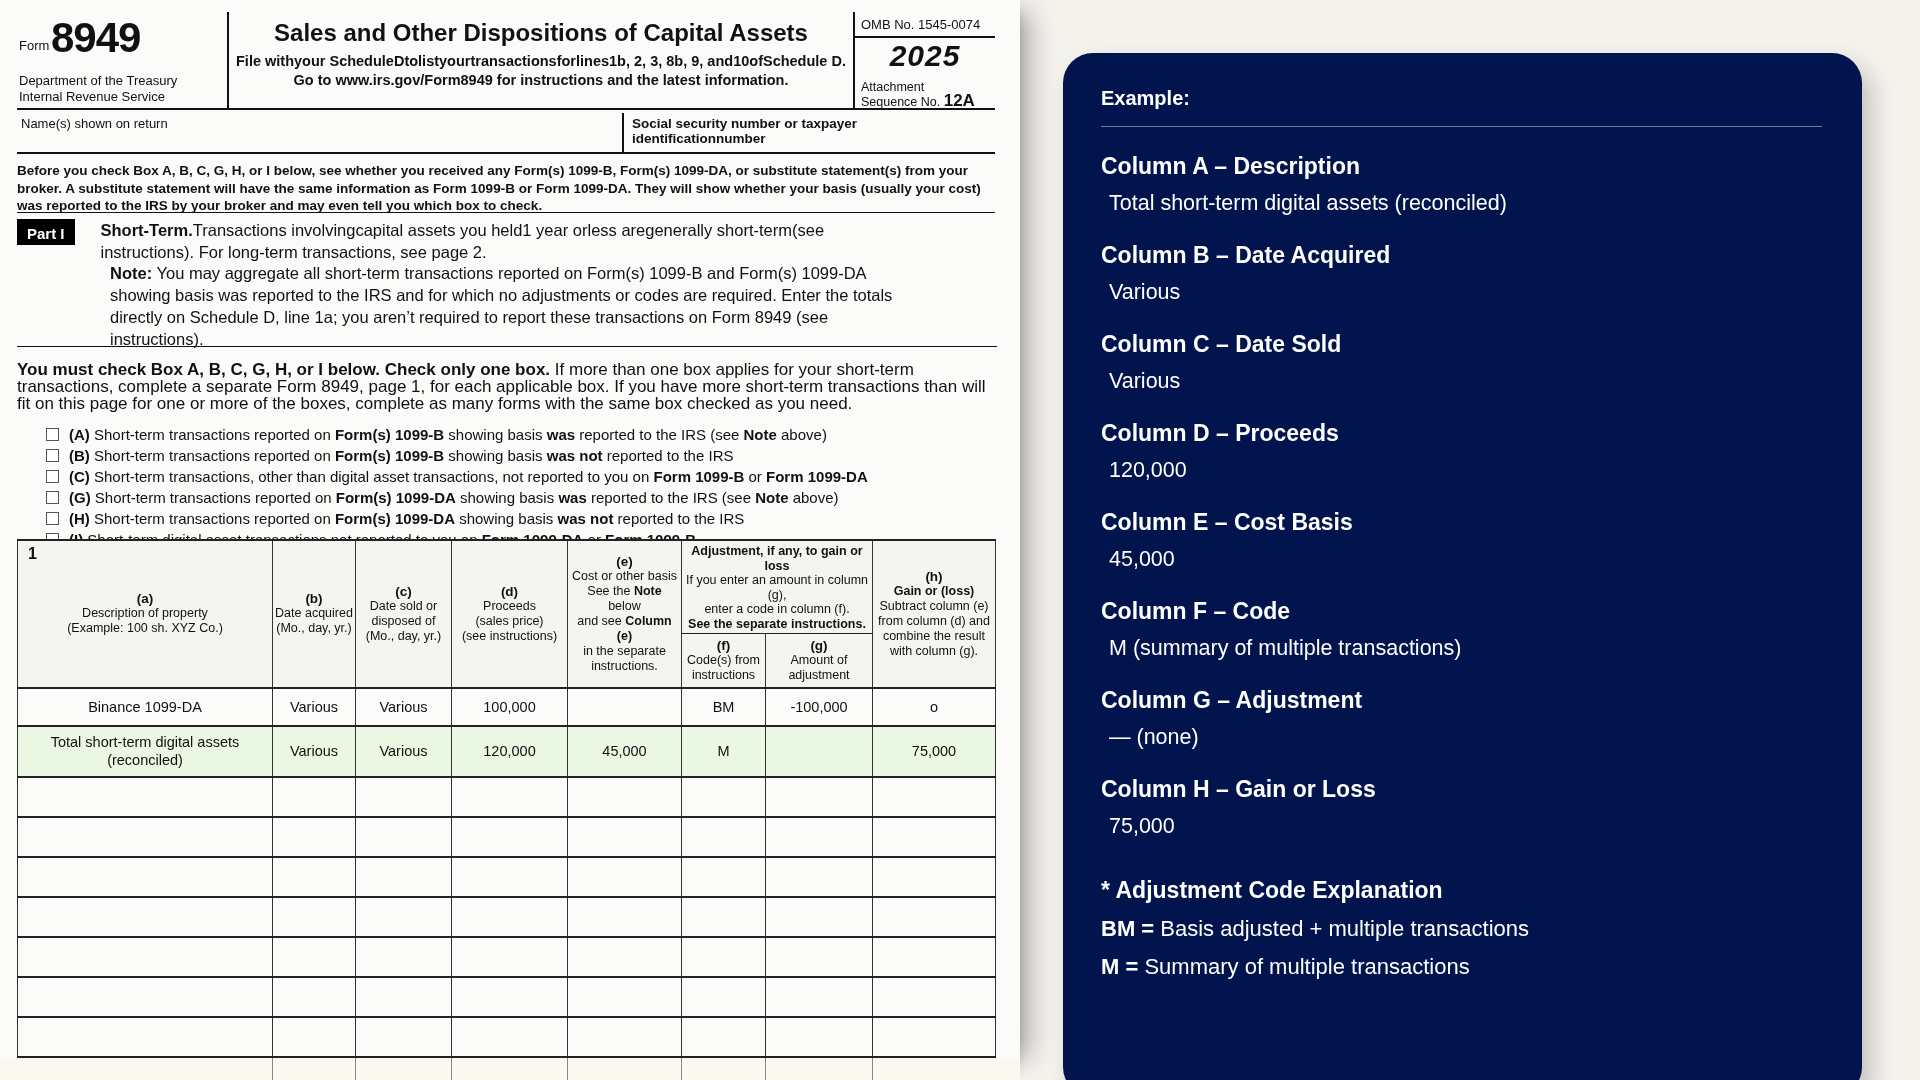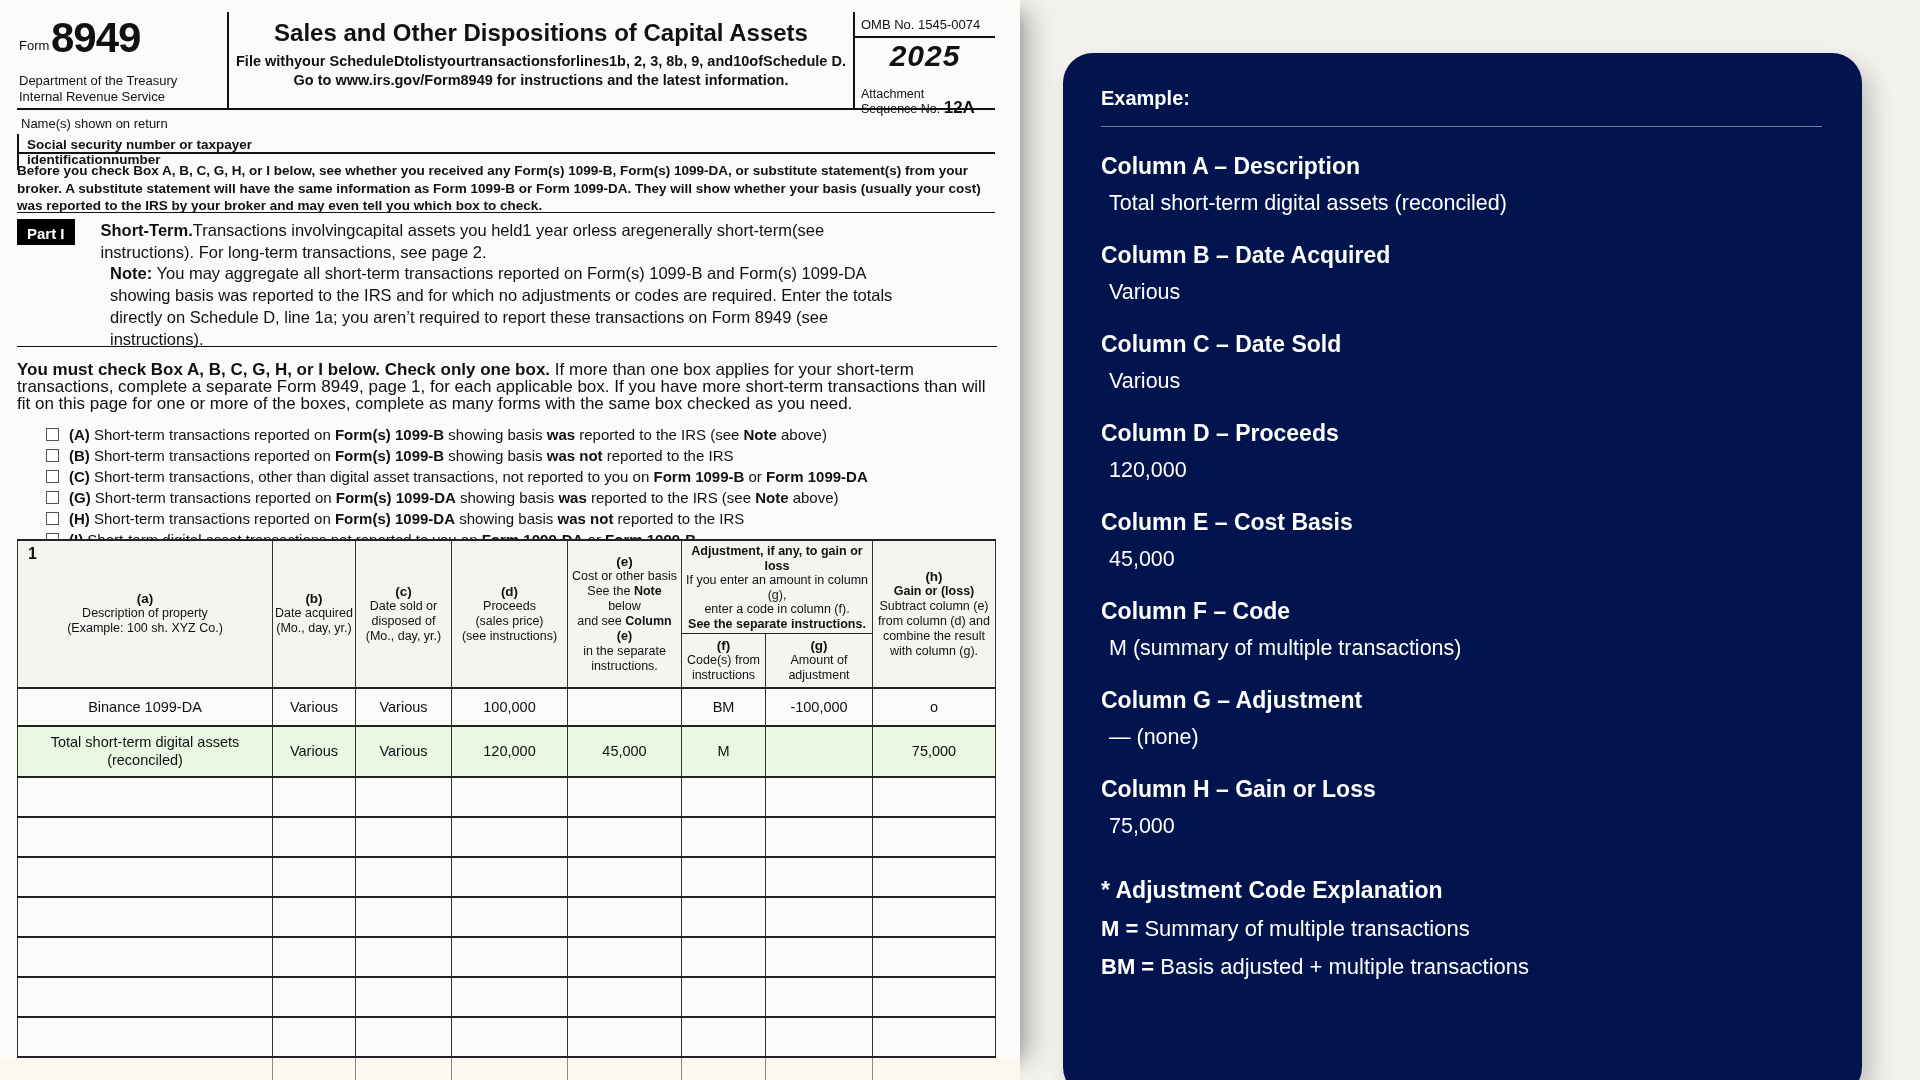--- a/index.html
+++ b/index.html
@@ -21,25 +21,25 @@
   .form-word { position:absolute; left:2px; top:26px; font-size:13px; }
   .form-number { position:absolute; left:34px; top:2px; font-size:42px; font-weight:bold; letter-spacing:-1px; }
   .dept { position:absolute; left:2px; bottom:3px; font-size:13px; line-height:16px; }
   .fh-center { flex:1; border-left:2px solid #111; border-right:2px solid #111;
                text-align:center; padding-top:7px; }
   .form-title { font-size:24px; font-weight:bold; }
   .form-sub { font-size:14.5px; font-weight:bold; margin-top:5px; line-height:18px; }
   .fh-right { width:140px; }
   .omb { font-size:13px; padding:5px 4px 4px 6px; border-bottom:2px solid #111; }
   .year { font-size:30px; font-weight:bold; font-style:italic; text-align:center; letter-spacing:1px; margin-top:1px; }
-  .attach { font-size:12.5px; line-height:14px; padding-left:6px; margin-top:14px; }
+  .attach { font-size:12.5px; line-height:14px; padding-left:6px; margin-top:7px; }
   .seq-no { font-size:17px; font-weight:bold; }
 
   .name-row { position:absolute; left:17px; top:112.5px; width:978px; height:41px;
-              border-bottom:2.5px solid #111; display:flex;flex-direction:column; }
+              border-bottom:2.5px solid #111; display:flex; }
   .name-cell { flex:1; font-size:13px; padding:3px 4px; }
   .ssn-cell { width:373px; border-left:2px solid #111; font-size:13.5px; font-weight:bold; padding:3px 8px; }
 
   .intro { position:absolute; left:17px; top:162px; width:986px;
            font-size:13.5px; font-weight:bold; line-height:17.5px; }
 
   .part1 { position:absolute; left:17px; top:212px; width:978px; border-top:1.5px solid #111;
            padding-top:6px; display:flex; align-items:flex-start; }
   .part1-badge { background:#000; color:#fff; font-weight:bold; font-size:15px;
                  padding:6px 10px 3px 10px; margin-right:26px; }
@@ -385,17 +385,17 @@
     <div class="pi">
       <div class="pi-label">Column G – Adjustment</div>
       <div class="pi-value">— (none)</div>
     </div>
     <div class="pi">
       <div class="pi-label">Column H – Gain or Loss</div>
       <div class="pi-value">75,000</div>
     </div>
 
     <div class="panel-footer-title">* Adjustment Code Explanation</div>
+    <div class="panel-footer-line"><span class="b">BM = </span><span>Basis adjusted + multiple transactions</span></div>
     <div class="panel-footer-line"><span class="b">M = </span><span>Summary of multiple transactions</span></div>
-    <div class="panel-footer-line"><span class="b">BM = </span><span>Basis adjusted + multiple transactions</span></div>
   </div>
 
 </div>
 
 </body></html>

